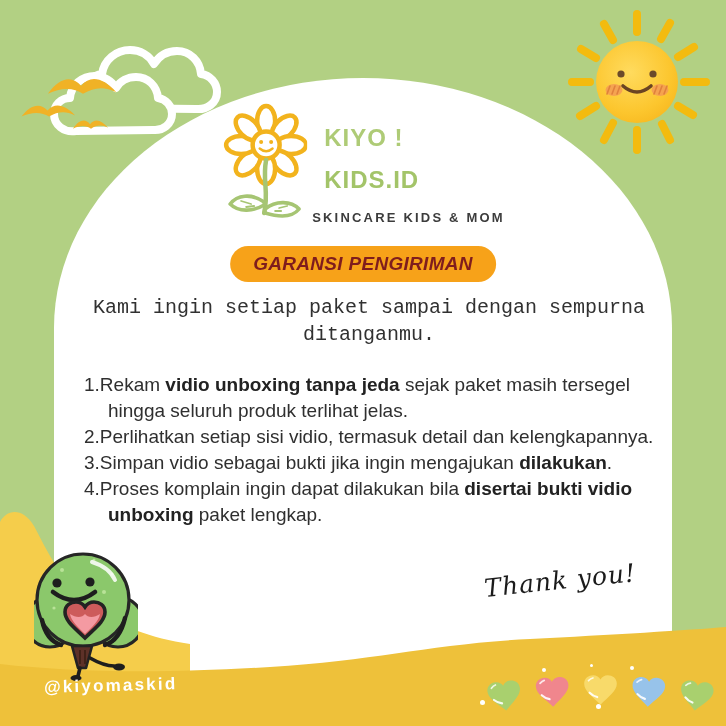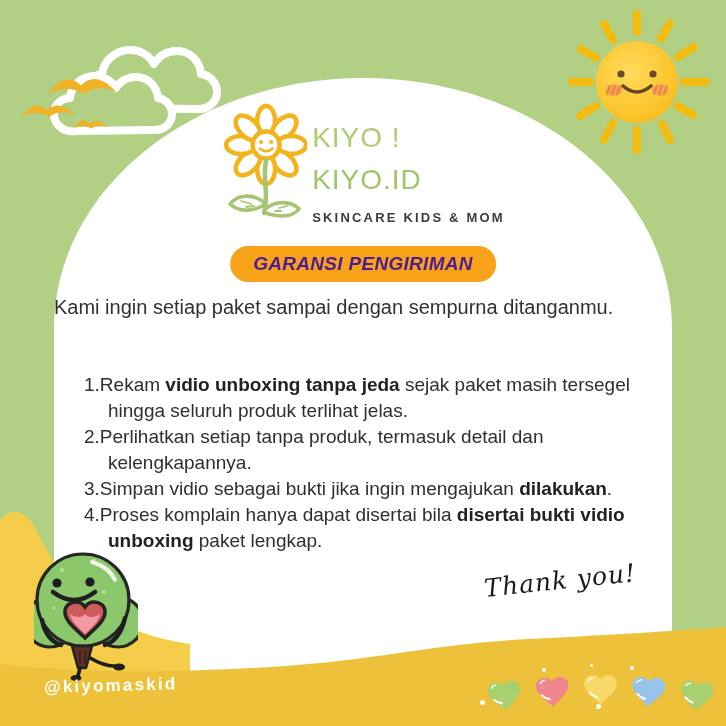--- a/index.html
+++ b/index.html
@@ -12,28 +12,28 @@
          font-family:"Liberation Sans","DejaVu Sans",sans-serif;}
   svg{display:block;}
   .decor{position:absolute;}
   .clouds{left:14px;top:18px;}
   .sun{left:566px;top:4px;}
   
   .dome{position:absolute;left:54px;top:78px;width:618px;height:648px;background:var(--card);
         border-radius:309px 309px 0 0 / 250px 250px 0 0;}
   .logo{position:absolute;top:25px;left:50%;transform:translateX(-50%);display:flex;gap:5px;}
   .brand-text{padding-top:14px;}
-  .brand-line{font-weight:400;font-size:28px;line-height:42px;letter-spacing:1px;color:var(--logoGreen);}
+  .brand-line{font-weight:700;font-size:24px;line-height:42px;letter-spacing:1px;color:var(--logoGreen);margin-left:12px;}
   .brand-line.l2{color:var(--logoGreen2);}
   .brand-tagline{margin-top:9px;font-weight:700;font-size:13px;letter-spacing:2.2px;color:#3c3c3c;}
   .badge{position:absolute;top:168px;left:50%;transform:translateX(-50%);
-         background:var(--orange);color:#4c1d95;font-style:italic;font-weight:700;
+         background:var(--orange);color:#7f1d1d;font-style:italic;font-weight:700;
          font-size:19px;letter-spacing:.3px;padding:7px 23px;border-radius:22px;white-space:nowrap;}
-  .intro{position:absolute;top:216px;left:0;right:0;
-         font-size:20px;line-height:27px;color:#313131;}
+  .intro{position:absolute;top:216px;left:12px;right:0;text-align:center;
+         font-size:20px;line-height:27px;color:#313131;font-family:Liberation Mono, monospace;}
   .glist{position:absolute;top:294px;left:30px;width:588px;font-size:19px;line-height:26px;color:var(--ink);}
   .glist .item{padding-left:24px;text-indent:-24px;}
   .glist .b{font-weight:700;color:#222;}
   .signature{position:absolute;top:488px;left:430px;transform:rotate(-6deg);
              font-family:"DejaVu Serif","Liberation Serif",serif;font-style:italic;
              font-size:25px;letter-spacing:1px;color:#1b1b1b;white-space:nowrap;}
   .sand{left:0;bottom:0;}
   .mascot{left:34px;top:548px;}
   .handle{position:absolute;left:44px;top:676px;color:#fff;font-weight:700;
           font-size:17px;letter-spacing:2.2px;transform:rotate(-1.5deg);}
@@ -123,36 +123,36 @@
         </g>
         <g stroke="#a6c573" stroke-width="1.8" stroke-linecap="round">
           <line x1="20" y1="98" x2="30" y2="101"></line>
             <line x1="25" y1="104" x2="33" y2="103"></line>
           <line x1="66" y1="103" x2="58" y2="105"></line>
             <line x1="60" y1="108" x2="54" y2="108"></line>
         </g>
       </svg>
       <div class="brand-text">
         <div class="brand-line">KIYO !</div>
-        <div class="brand-line l2">KIYO.ID</div>
+        <div class="brand-line l2">KIDS.ID</div>
         <div class="brand-tagline">SKINCARE KIDS &amp; MOM</div>
       </div>
     </div>
 
     <div class="badge">GARANSI PENGIRIMAN</div>
 
     <div class="intro">
       <div>Kami ingin setiap paket sampai dengan sempurna ditanganmu.</div>
     </div>
 
     <div class="glist">
         <div class="item"><span>1.</span><span>Rekam </span><span class="b">vidio unboxing tanpa jeda</span><span> sejak paket masih tersegel hingga seluruh produk terlihat jelas.</span></div>
-        <div class="item"><span>2.</span><span>Perlihatkan setiap tanpa produk, termasuk detail dan kelengkapannya.</span></div>
+        <div class="item"><span>2.</span><span>Perlihatkan setiap sisi vidio, termasuk detail dan kelengkapannya.</span></div>
         <div class="item"><span>3.</span><span>Simpan vidio sebagai bukti jika ingin mengajukan </span><span class="b">dilakukan</span><span>.</span></div>
-        <div class="item"><span>4.</span><span>Proses komplain hanya dapat disertai bila </span><span class="b">disertai bukti vidio unboxing</span><span> paket lengkap.</span></div>
+        <div class="item"><span>4.</span><span>Proses komplain ingin dapat dilakukan bila </span><span class="b">disertai bukti vidio unboxing</span><span> paket lengkap.</span></div>
       </div>
 
     <div class="signature">Thank you!</div>
   </div>
 
   <svg class="decor sand" width="726" height="230" viewBox="0 0 726 230">
     <path style="fill:var(--sandLight)" d="M0,26 C6,14 22,10 34,30 C46,52 60,86 96,114 C120,130 150,142 190,148 L190,230 L0,230 Z"></path>
     <path style="fill:var(--sandDark)" d="M0,168 C70,176 160,178 270,171 C380,164 430,148 530,143 C610,139 690,134 726,131 L726,230 L0,230 Z"></path>
   </svg>
 

